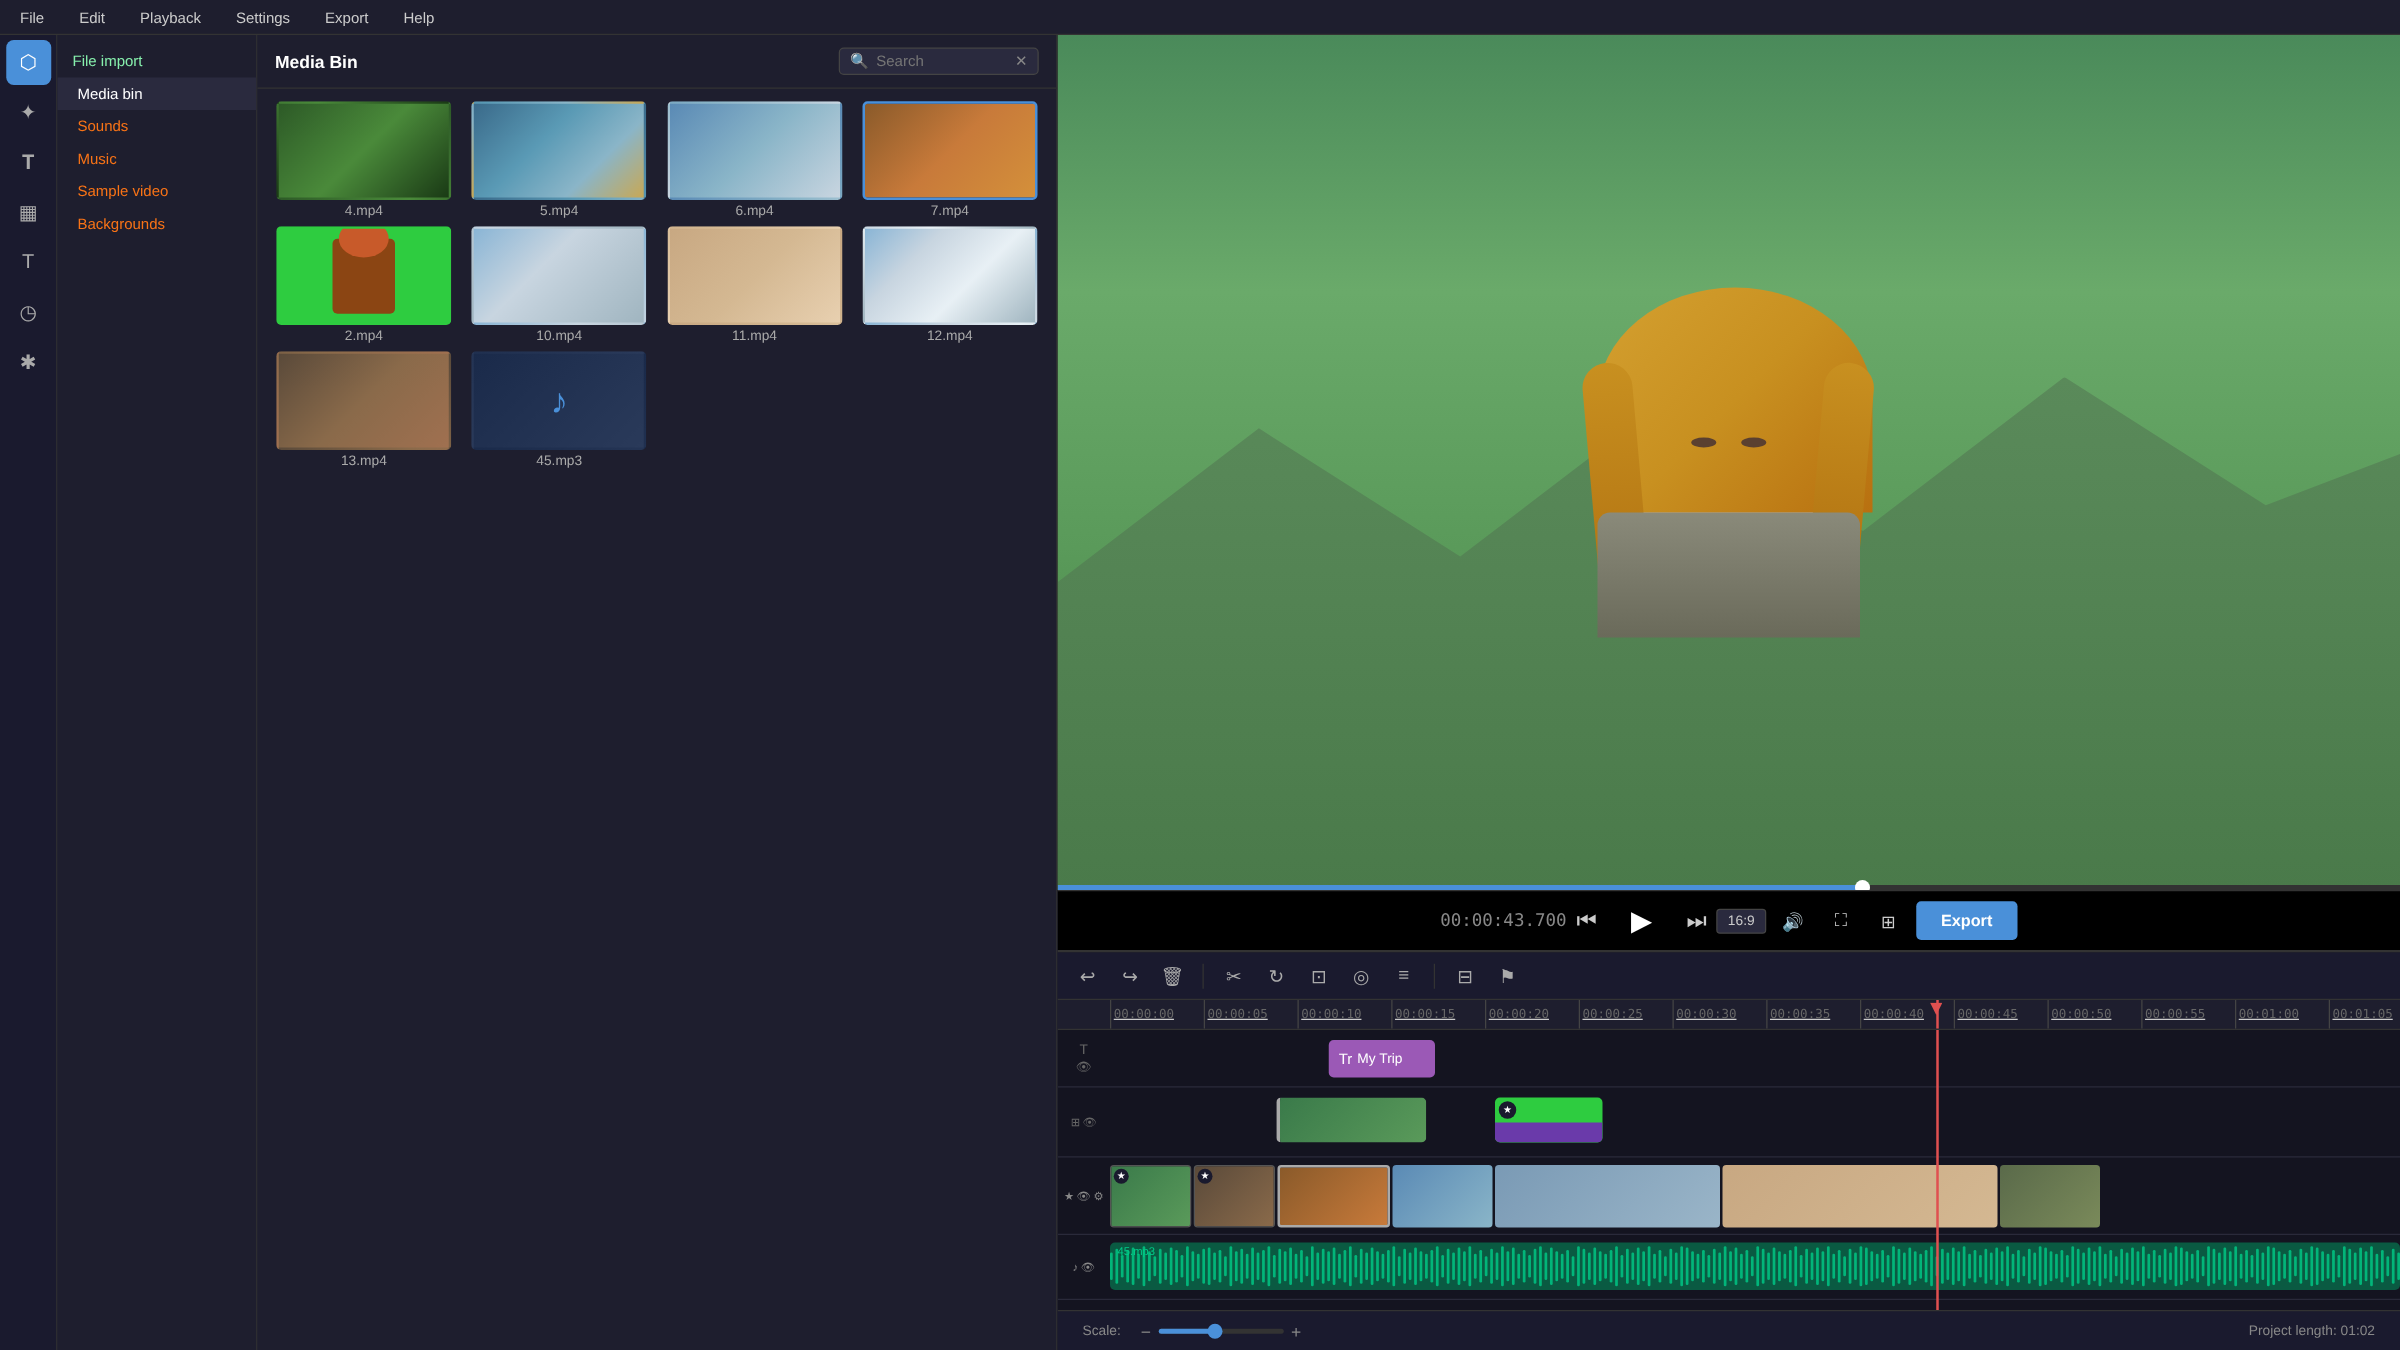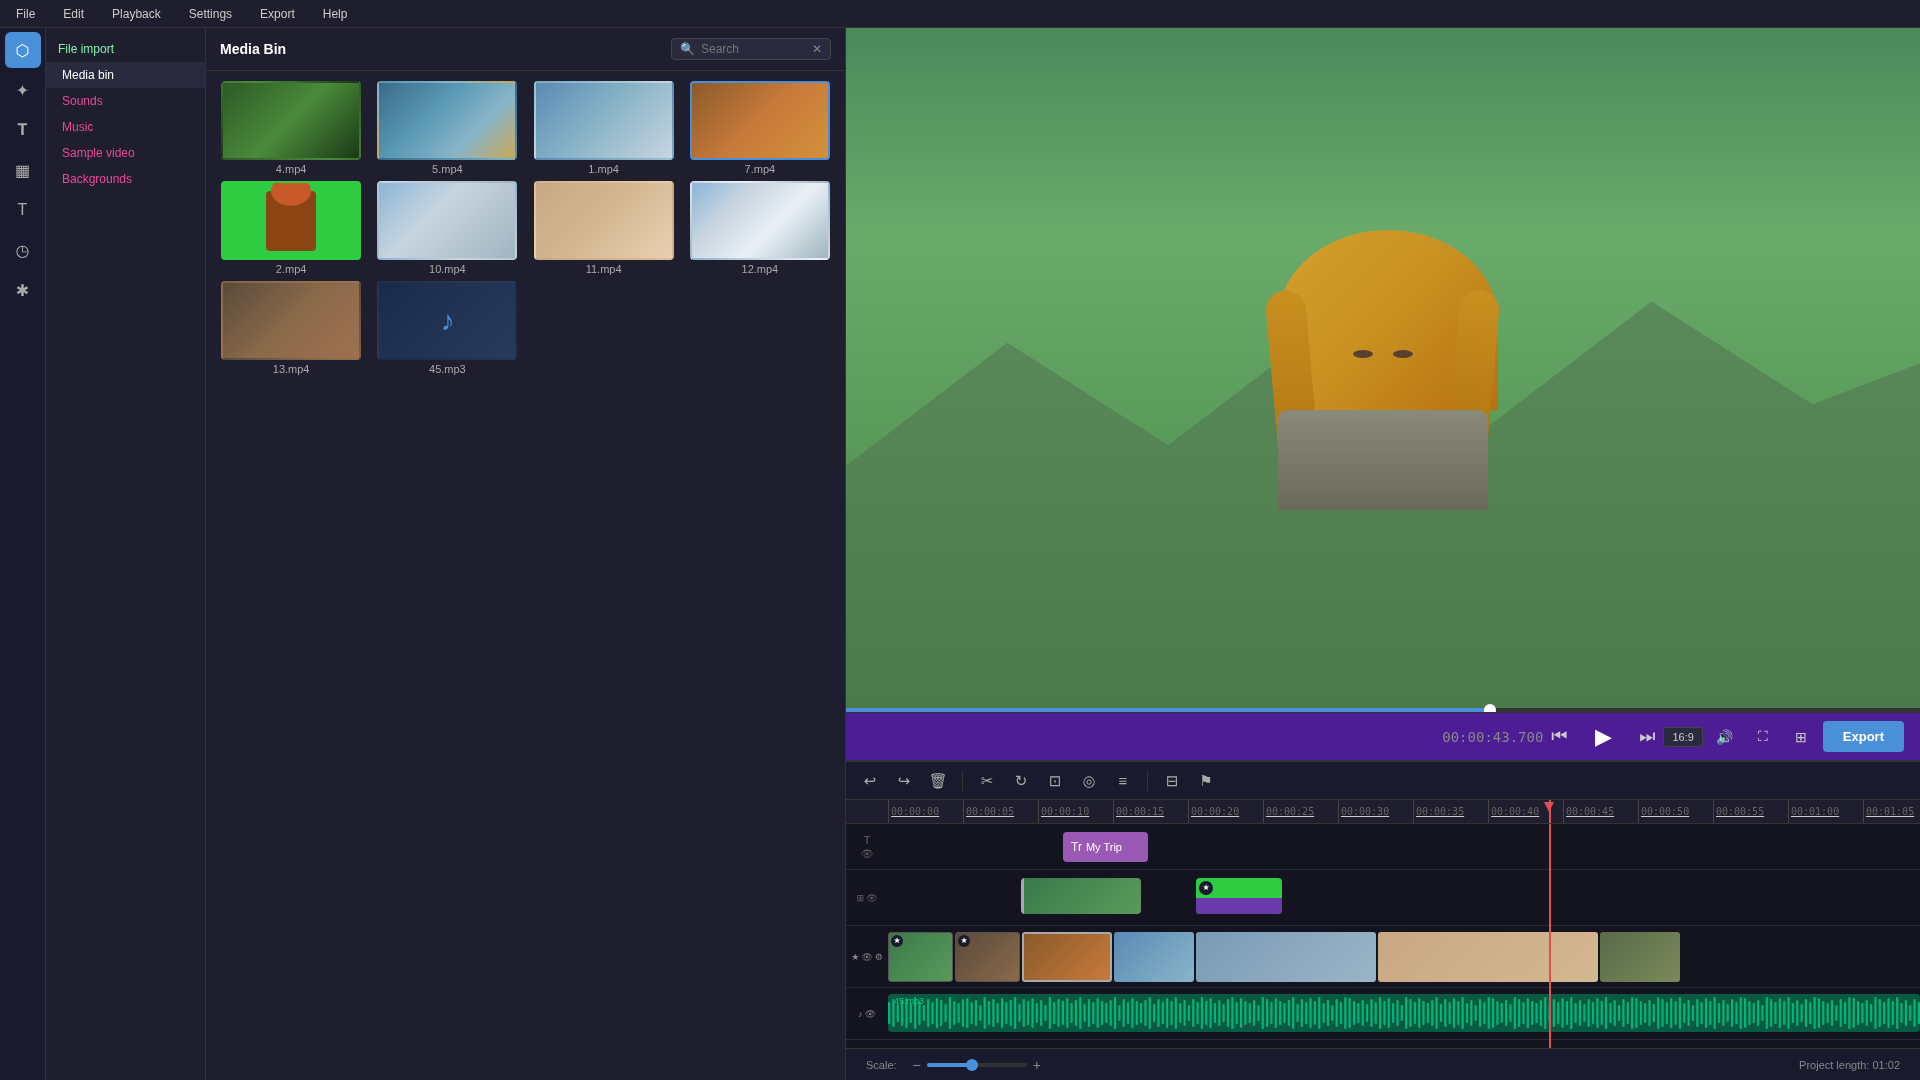--- a/index.html
+++ b/index.html
@@ -78,21 +78,21 @@
       color: #86efac;
       font-size: 12px;
       cursor: pointer;
     }
     .file-import-items {
       display: flex;
       flex-direction: column;
     }
     .file-import-item {
       padding: 6px 16px;
-      color: #ec4899;
+      color: #f97316;
       font-size: 12px;
       cursor: pointer;
     }
     .file-import-item.active {
       color: #fff;
       background: #2a2a3e;
     }
 
     
     .media-bin {
@@ -193,25 +193,25 @@
       bottom: 0;
       left: 50%;
       transform: translateX(-50%);
       width: 100%;
       height: 100%;
       display: flex;
       align-items: center;
       justify-content: center;
     }
     .preview-controls {
-      background: #4c1d95;
+      background: #000000;
       padding: 8px 16px;
       display: flex;
       align-items: center;
-      justify-content: flex-end;
+      justify-content: center;
       border-top: 1px solid #333;
       height: 48px;
     }
     .preview-time {
       color: #fff;
       font-size: 14px;
       font-family: monospace;
     }
     .preview-time span { color: #888; }
     .playback-controls {
@@ -493,21 +493,21 @@
           <div class="media-thumb-inner"></div>
         </div>
         <span class="media-label">4.mp4</span>
       </div>
       <div class="media-item">
         <div class="media-thumb thumb-kayak"></div>
         <span class="media-label">5.mp4</span>
       </div>
       <div class="media-item">
         <div class="media-thumb thumb-lake"></div>
-        <span class="media-label">1.mp4</span>
+        <span class="media-label">6.mp4</span>
       </div>
       <div class="media-item selected">
         <div class="media-thumb thumb-desert"></div>
         <span class="media-label">7.mp4</span>
       </div>
 
       <div class="media-item">
         <div class="media-thumb thumb-green">
           <div class="media-thumb-inner" style="background:#2ecc40;display:flex;align-items:center;justify-content:center;">
             <div style="width:50px;height:60px;background:#8B4513;border-radius:4px;position:relative;">

